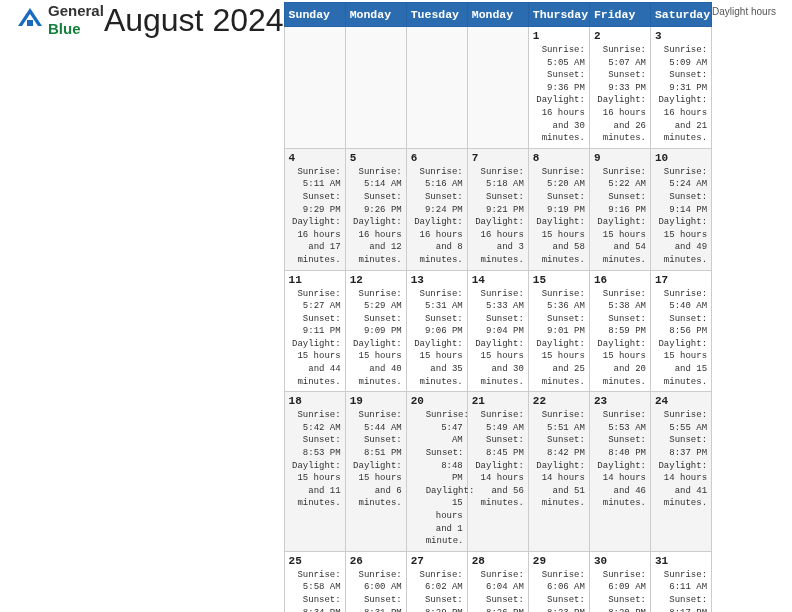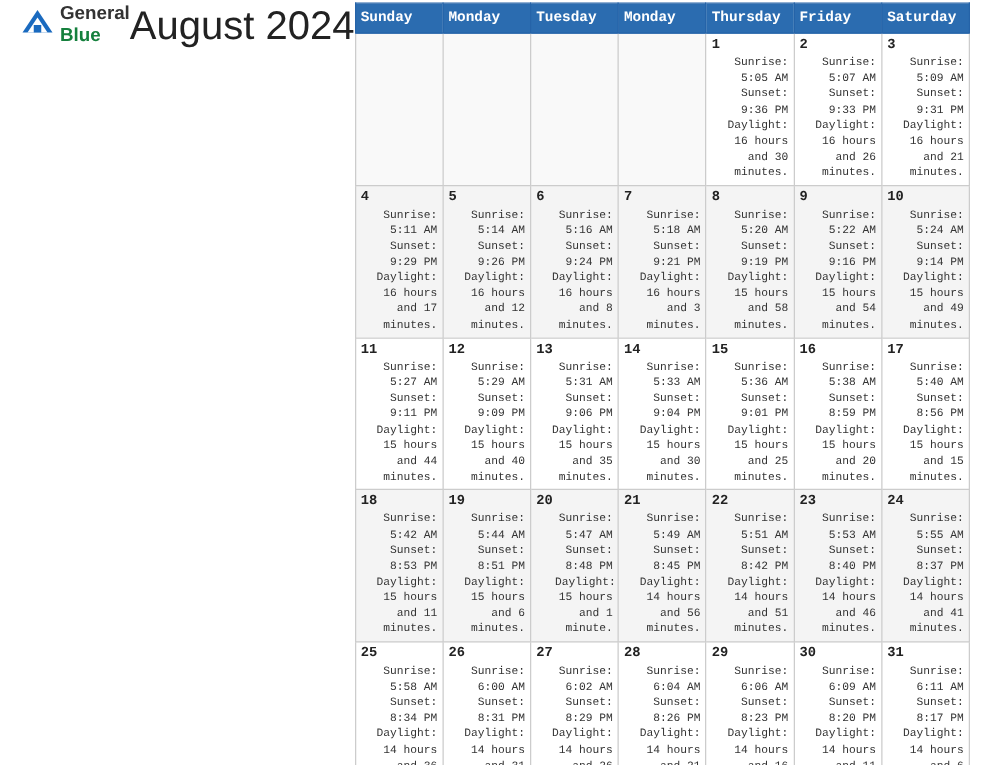--- a/index.html
+++ b/index.html
@@ -330,13 +330,14 @@
           <td>
             <div class="day-num">31</div>
             <div class="day-info" style="white-space: pre-line;">Sunrise: 6:11 AM
 Sunset: 8:17 PM
 Daylight: 14 hours and 6 minutes.</div>
           </td>
         </tr>
       </tbody>
   </table>
 
+  <div class="footer-note">Daylight hours</div>
 </div>
 
 </body></html>

